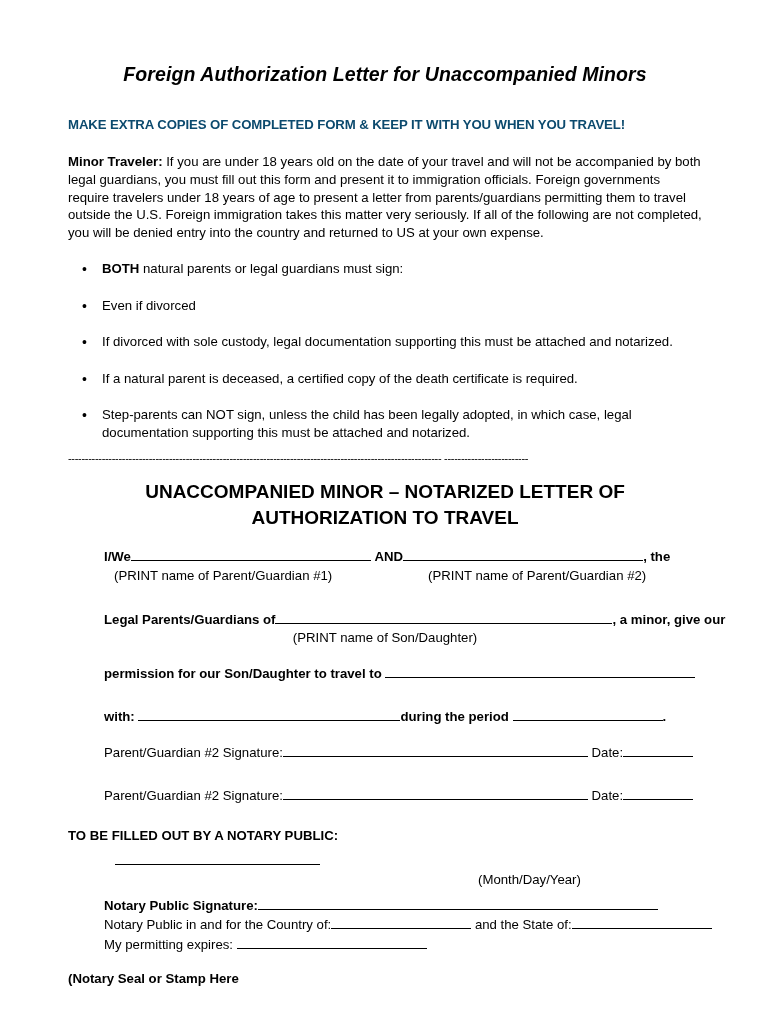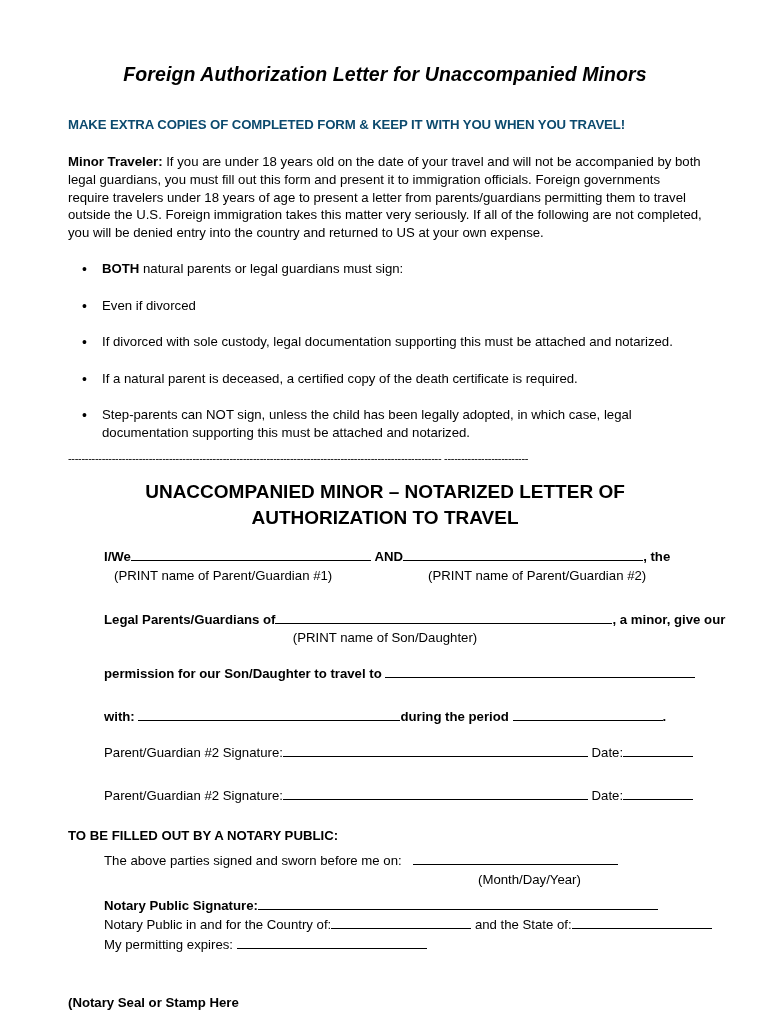--- a/index.html
+++ b/index.html
@@ -102,21 +102,21 @@
     top: 0;
   }
   .center-cap {
     text-align: center;
     margin-top: 1px;
   }
   .notary-block { margin-top: 22px; }
   .mt6 { margin-top: 6px; }
   .mt18 { margin-top: 24px; }
   .mt20 { }
-  .mt24 { margin-top: 40px; }
+  .mt24 { margin-top: 16px; }
   .nowrap { white-space: nowrap; padding-left: 36px; }
 </style>
 </head>
 <body>
 
 <div class="page">
 
   <div class="doc-title">Foreign Authorization Letter for Unaccompanied Minors</div>
 
   <div class="warning">MAKE EXTRA COPIES OF COMPLETED  FORM &amp; KEEP IT WITH YOU WHEN YOU TRAVEL!</div>
@@ -165,21 +165,21 @@
     <span class="nowrap"><span>Parent/Guardian #2 Signature:</span><span class="fill" style="width:305px"></span>&nbsp;<span>Date:</span><span class="fill" style="width:70px"></span></span>
   </div>
 
   <div class="formline mt18">
     <span class="nowrap"><span>Parent/Guardian #2 Signature:</span><span class="fill" style="width:305px"></span>&nbsp;<span>Date:</span><span class="fill" style="width:70px"></span></span>
   </div>
 
   <div class="notary-block">
     <div class="b">TO BE FILLED OUT BY A NOTARY PUBLIC:</div>
     <div class="mt6 nowrap">
-      <span>The above parties signed and sworn before me on:</span>&nbsp;&nbsp;&nbsp;<span class="fill" style="width:205px"></span>
+      &nbsp;&nbsp;&nbsp;<span class="fill" style="width:205px"></span>
     </div>
     <div class="caption-row">
       <span class="caption" style="left:410px">(Month/Day/Year)</span>
     </div>
     <div class="mt6 nowrap">
       <b>Notary Public Signature:</b><span class="fill" style="width:400px"></span>
     </div>
     <div class="mt20 nowrap">
       <span>Notary Public in and for the Country of:</span><span class="fill" style="width:140px"></span>&nbsp;<span>and the State of:</span><span class="fill" style="width:140px"></span>
     </div>

